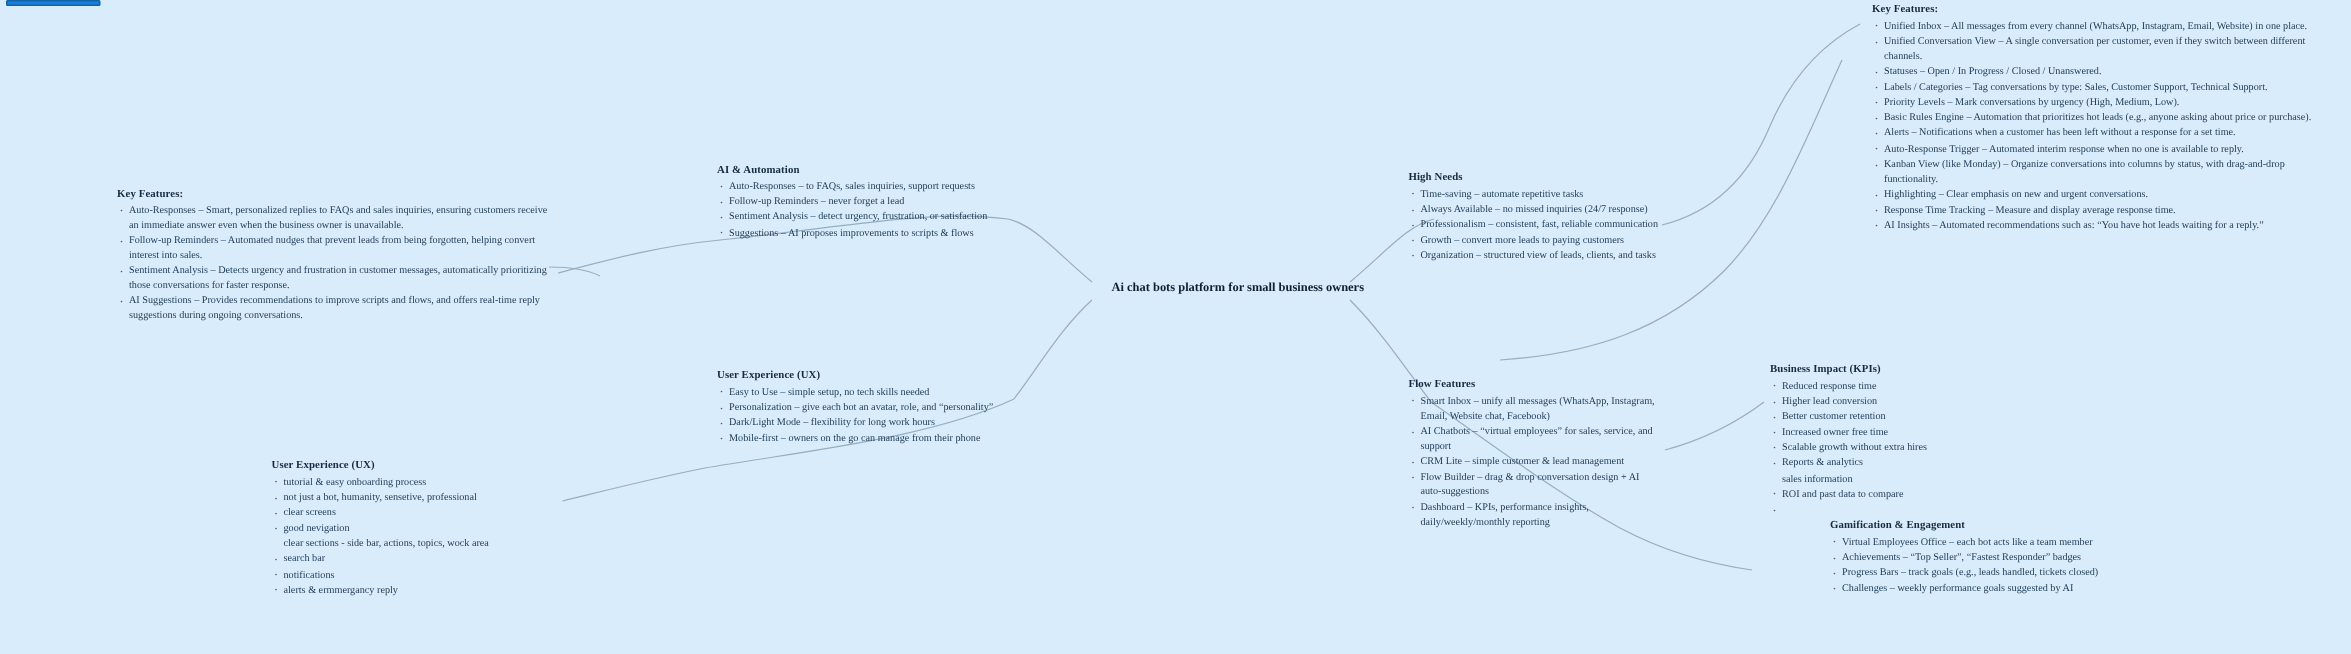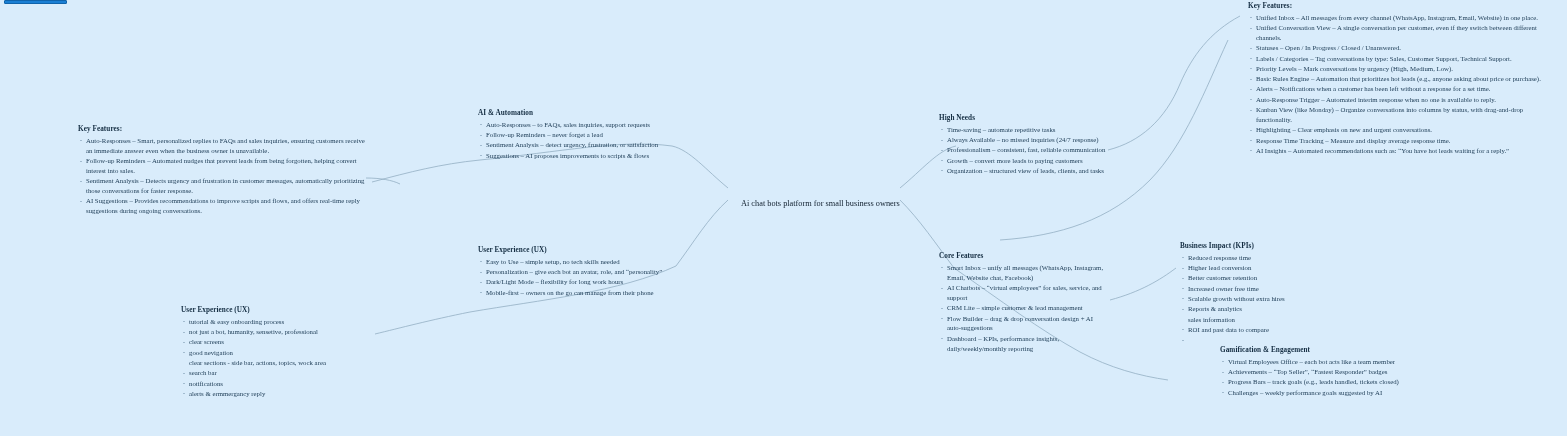--- a/index.html
+++ b/index.html
@@ -73,26 +73,25 @@
     content: "";
   }
   ul.bullets > li.nobullet {
     padding-left: 8px;
   }
   ul.bullets > li.empty {
     height: 5px;
   }
   .center-node {
     position: absolute;
-    font-weight: normal;
+    font-weight: bold;
     font-size: 8.3px;
     line-height: 12px;
     color: #101f2e;
     white-space: nowrap;
-    margin-top: 12px;
   }
 
   
   #node-key-features-left   { left: 78px;   top: 124px;  width: 292px; }
   #node-ai-automation       { left: 478px;  top: 108px;  width: 192px; }
   #node-ux-mid              { left: 478px;  top: 245px;  width: 196px; }
   #node-ux-left             { left: 181px;  top: 305px;  width: 192px; }
   #node-user-needs          { left: 939px;  top: 113px;  width: 170px; }
   #node-core-features       { left: 939px;  top: 251px;  width: 168px; }
   #node-key-features-right  { left: 1248px; top: 1px;    width: 308px; }
@@ -181,21 +180,21 @@
     <ul class="bullets">
         <li>Time-saving – automate repetitive tasks</li>
         <li>Always Available – no missed inquiries (24/7 response)</li>
         <li>Professionalism – consistent, fast, reliable communication</li>
         <li>Growth – convert more leads to paying customers</li>
         <li>Organization – structured view of leads, clients, and tasks</li>
       </ul>
   </div>
 
   <div id="node-core-features" class="node">
-    <div class="node-title">Core Features</div>
+    <div class="node-title">Flow Features</div>
     <ul class="bullets">
         <li>Smart Inbox – unify all messages (WhatsApp, Instagram, Email, Website chat, Facebook)</li>
         <li>AI Chatbots – “virtual employees” for sales, service, and support</li>
         <li>CRM Lite – simple customer &amp; lead management</li>
         <li>Flow Builder – drag &amp; drop conversation design + AI auto-suggestions</li>
         <li>Dashboard – KPIs, performance insights, daily/weekly/monthly reporting</li>
       </ul>
   </div>
 
   <div id="node-key-features-right" class="node">

